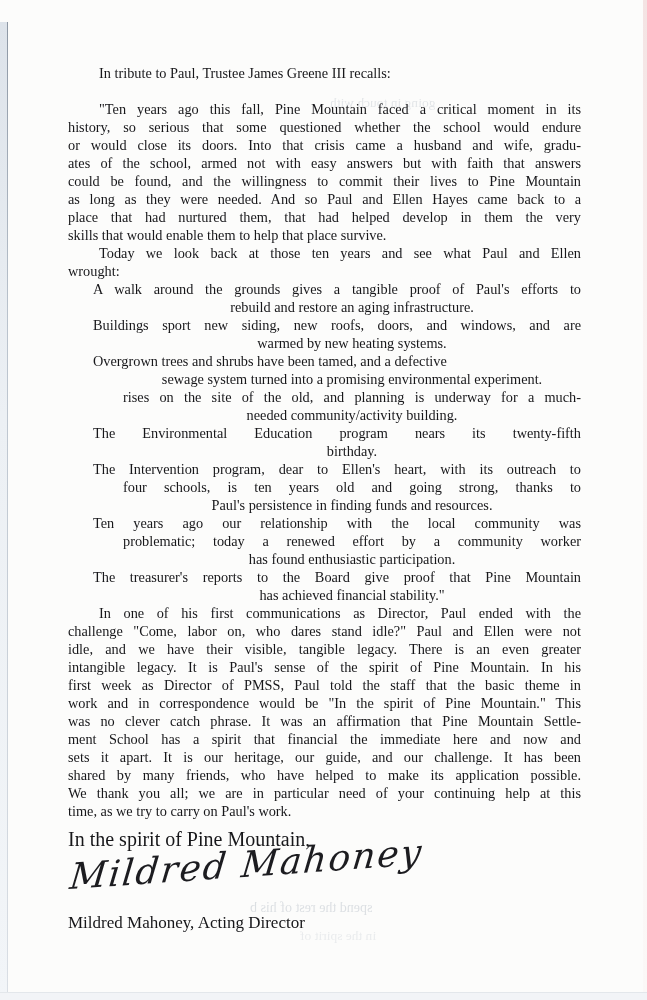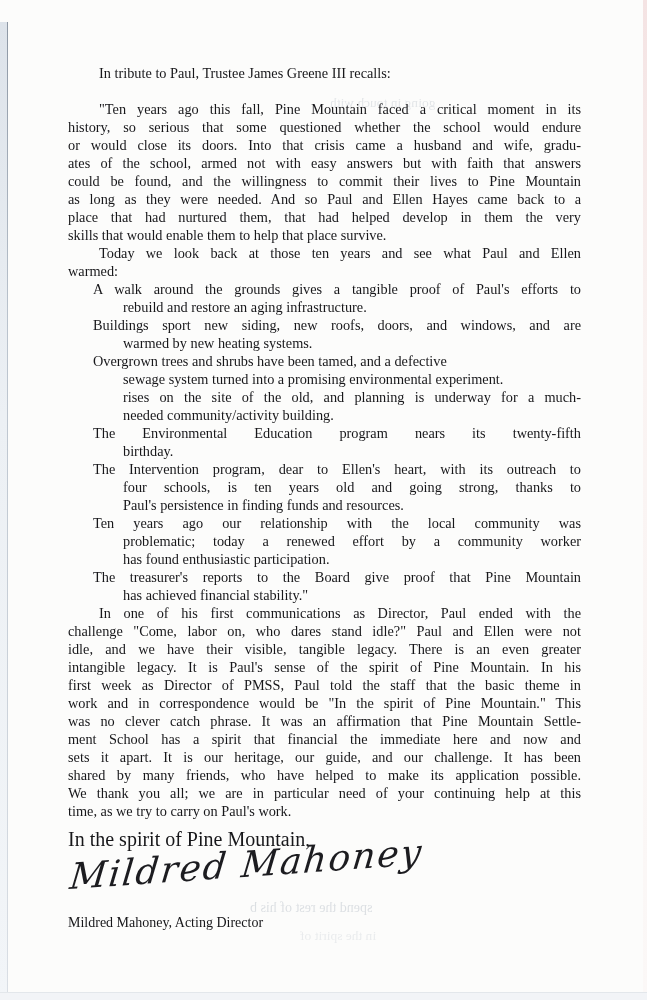--- a/index.html
+++ b/index.html
@@ -22,32 +22,32 @@
     background:#f2f4f7;border-top:1px solid #e3e7eb;}
   
   .textcol{position:absolute;left:68px;top:64px;width:513px;}
   .line{
     font-size:14.3px;line-height:18px;
     text-align:left;
   }
   .line.j{text-align:justify;text-align-last:justify;}
   .ind-p{padding-left:31px;}
   .ind-l1{padding-left:25px;}
-  .ind-l2{padding-left:55px;}
+  .ind-l2{padding-left:55px;text-align:center;}
   .gap{height:18px;}
   .closing{margin-top:10px;font-size:20px;line-height:18px;}
   .signature{position:relative;height:64px;margin-top:2px;}
   .signature span{
     position:absolute;left:2px;top:6px;
     font-family:"DejaVu Serif",serif;font-style:italic;
     font-size:36px;letter-spacing:2px;color:#1c1c20;
     transform:rotate(-4deg) skewX(-10deg);
     transform-origin:left center;white-space:nowrap;
   }
-  .nameline{font-size:14px;line-height:18px;}
+  .nameline{font-size:17px;line-height:18px;}
   
   .bleed{
     position:absolute;
     font-size:13.5px;color:#4d6078;opacity:.14;
     transform:scaleX(-1);filter:blur(.7px);
     white-space:nowrap;pointer-events:none;
   }
   .bleed-top{left:330px;top:95px;}
   .bleed-sig{left:250px;top:900px;font-size:14px;opacity:.18;}
   .bleed-sig2{left:300px;top:928px;opacity:.10;}
@@ -70,21 +70,21 @@
         <div class="gap"></div>
         <div class="line ind-p j">"Ten years ago this fall, Pine Mountain faced a critical moment in its</div>
         <div class="line ind-0 j">history, so serious that some questioned whether the school would endure</div>
         <div class="line ind-0 j">or would close its doors.  Into that crisis came a husband and wife, gradu-</div>
         <div class="line ind-0 j">ates of the school, armed not with easy answers but with faith that answers</div>
         <div class="line ind-0 j">could be found, and the willingness to commit their lives to Pine Mountain</div>
         <div class="line ind-0 j">as long as they were needed.  And so Paul and Ellen Hayes came back to a</div>
         <div class="line ind-0 j">place that had nurtured them, that had helped develop in them the very</div>
         <div class="line ind-0">skills that would enable them to help that place survive.</div>
         <div class="line ind-p j">Today we look back at those ten years and see what Paul and Ellen</div>
-        <div class="line ind-0">warmed:</div>
+        <div class="line ind-0">wrought:</div>
         <div class="line ind-l1 j">A walk around the grounds gives a tangible proof of Paul's efforts to</div>
         <div class="line ind-l2">rebuild and restore an aging infrastructure.</div>
         <div class="line ind-l1 j">Buildings sport new siding, new roofs, doors, and windows, and are</div>
         <div class="line ind-l2">warmed by new heating systems.</div>
         <div class="line ind-l1">Overgrown trees and shrubs have been tamed, and a defective</div>
         <div class="line ind-l2">sewage system turned into a promising environmental experiment.</div>
         <div class="line ind-l2 j">rises on the site of the old, and planning is underway for a much-</div>
         <div class="line ind-l2">needed community/activity building.</div>
         <div class="line ind-l1 j">The Environmental Education program nears its twenty-fifth</div>
         <div class="line ind-l2">birthday.</div>

